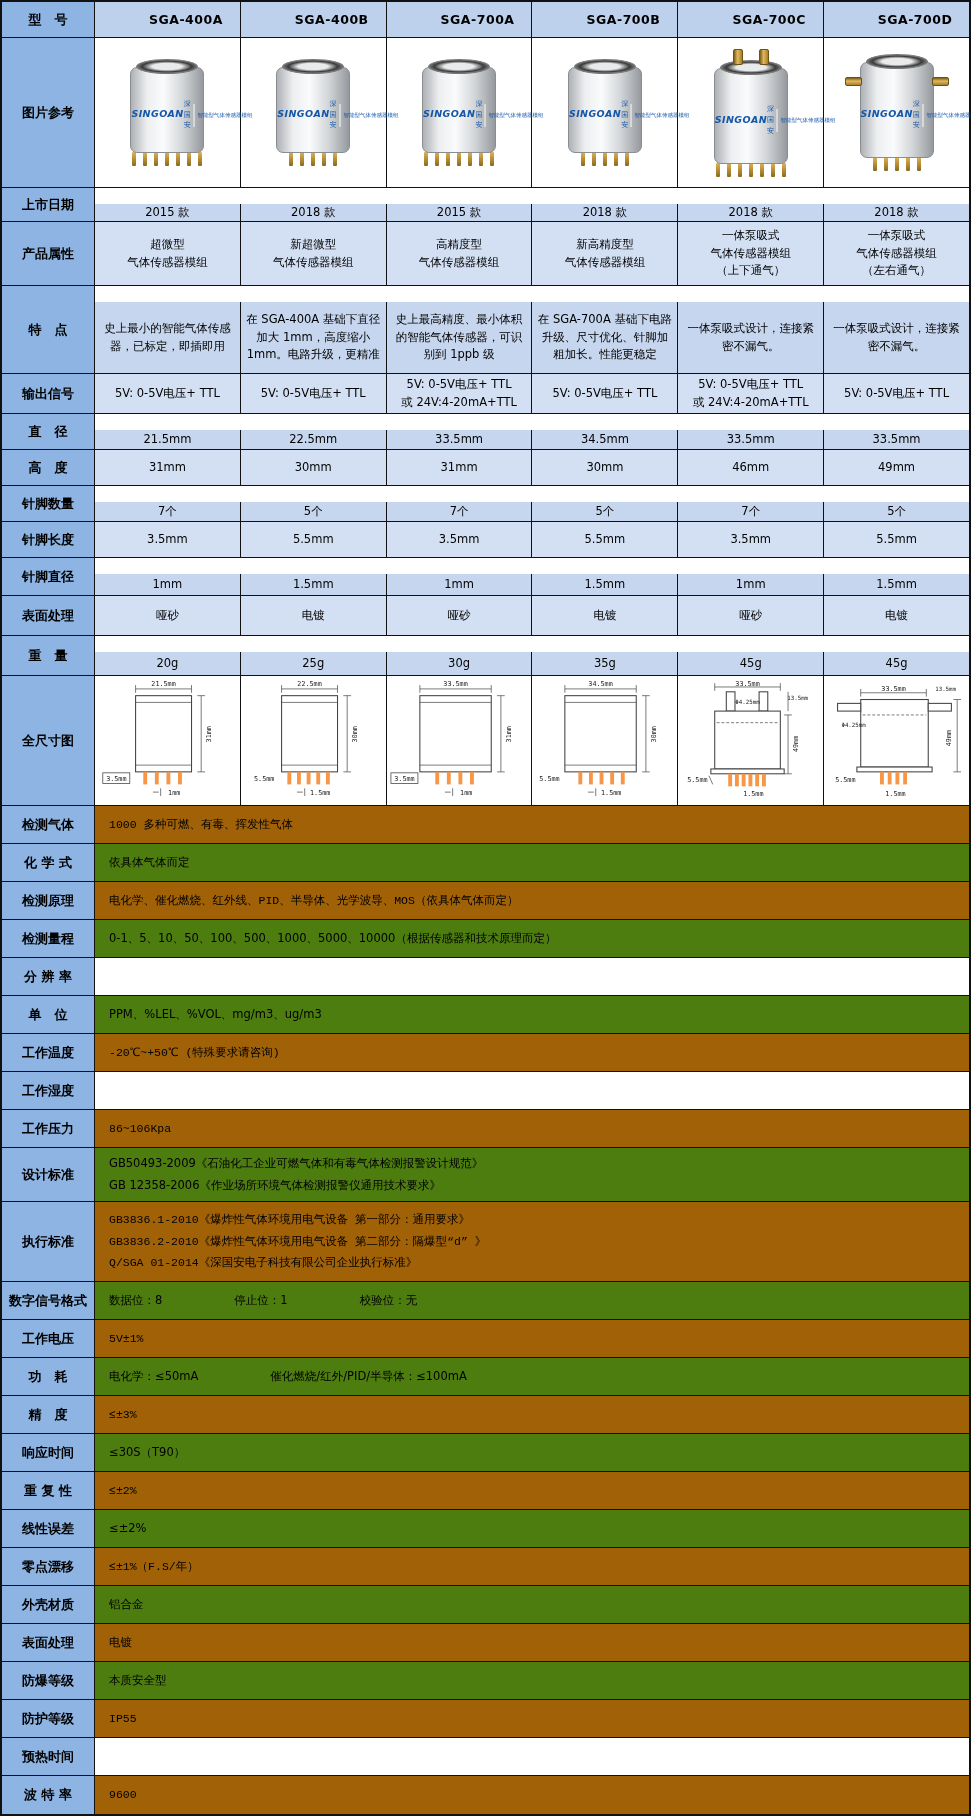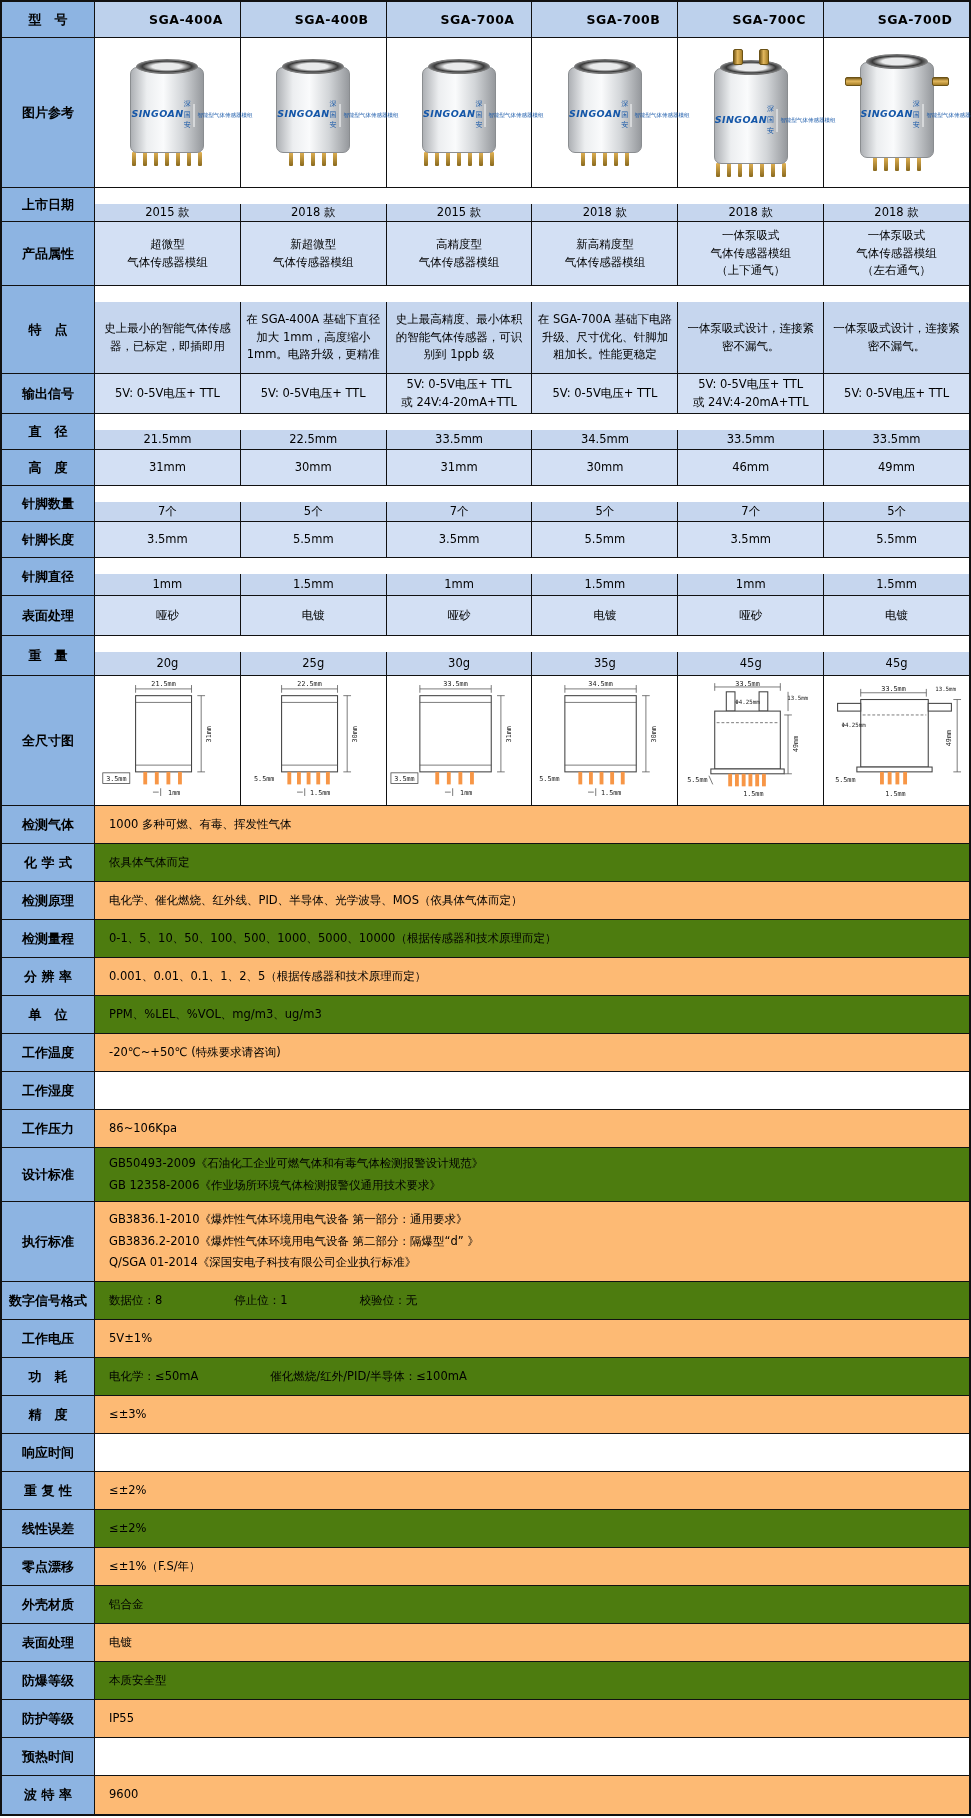--- a/index.html
+++ b/index.html
@@ -15,21 +15,21 @@
   .col { flex:1 1 0; border-right:1px solid #111; display:flex; align-items:center;
     justify-content:center; text-align:center; font-size:11.5px; color:#000;
     padding:2px 5px; white-space:pre-line; line-height:1.55; }
   .col:last-child { border-right:none; }
   .hdr .col { background:#bdd1ec; font-weight:bold; font-size:12.5px; letter-spacing:.5px;padding-left:42px; }
   .bg-a .col { background:#c6d6ee;margin-top:16px; }
   .bg-b .col { background:#d3e0f4; }
   .white .col { background:#fff; padding:2px; }
   .fval { flex:1; display:flex; align-items:center; font-size:11.5px; color:#000;
     padding:4px 4px 4px 14px; white-space:pre-line; line-height:1.9; text-align:left; }
-  .bg-a .fval { background:#fdba74; }
+  .bg-a .fval { background:#a16207;font-family:Liberation Mono, monospace; }
   .bg-b .fval { background:#4d7c0f; }
   .parts span { margin-right:72px; }
   
   .sensor { display:flex; flex-direction:column; align-items:center; }
   .noz-top { display:flex; gap:16px; margin-bottom:-5px; position:relative; z-index:3; }
   .noz { width:10px; height:16px; border-radius:2px;
     background:linear-gradient(90deg,#7a5c1a,#e3b85e 45%,#a67f28); border:1px solid #6b5216; }
   .s-cap { width:62px; height:15px; border-radius:50%; position:relative; z-index:2;
     background:radial-gradient(ellipse at 50% 50%, #e9eaeb 35%, #3a3a3a 58%, #9a9c9e 78%);
     border:1px solid #777; margin-bottom:-7px; }
@@ -426,21 +426,20 @@
   <div class="row bg-a" style="height:38px">
     <div class="lab">检测原理</div>
     <div class="fval">电化学、催化燃烧、红外线、PID、半导体、光学波导、MOS（依具体气体而定）</div>
   </div>
   <div class="row bg-b" style="height:38px">
     <div class="lab">检测量程</div>
     <div class="fval">0-1、5、10、50、100、500、1000、5000、10000（根据传感器和技术原理而定）</div>
   </div>
   <div class="row bg-a" style="height:38px">
     <div class="lab">分 辨 率</div>
-    <div class="fval">0.001、0.01、0.1、1、2、5（根据传感器和技术原理而定）</div>
   </div>
   <div class="row bg-b" style="height:38px">
     <div class="lab">单　位</div>
     <div class="fval">PPM、%LEL、%VOL、mg/m3、ug/m3</div>
   </div>
   <div class="row bg-a" style="height:38px">
     <div class="lab">工作温度</div>
     <div class="fval">-20℃~+50℃ (特殊要求请咨询)</div>
   </div>
   <div class="row bg-b" style="height:38px">
@@ -479,20 +478,21 @@
       <span>电化学：≤50mA</span>
       <span>催化燃烧/红外/PID/半导体：≤100mA</span>
     </div>
   </div>
   <div class="row bg-a" style="height:38px">
     <div class="lab">精　度</div>
     <div class="fval">≤±3%</div>
   </div>
   <div class="row bg-b" style="height:38px">
     <div class="lab">响应时间</div>
+    <div class="fval">≤30S（T90）</div>
   </div>
   <div class="row bg-a" style="height:38px">
     <div class="lab">重 复 性</div>
     <div class="fval">≤±2%</div>
   </div>
   <div class="row bg-b" style="height:38px">
     <div class="lab">线性误差</div>
     <div class="fval">≤±2%</div>
   </div>
   <div class="row bg-a" style="height:38px">

